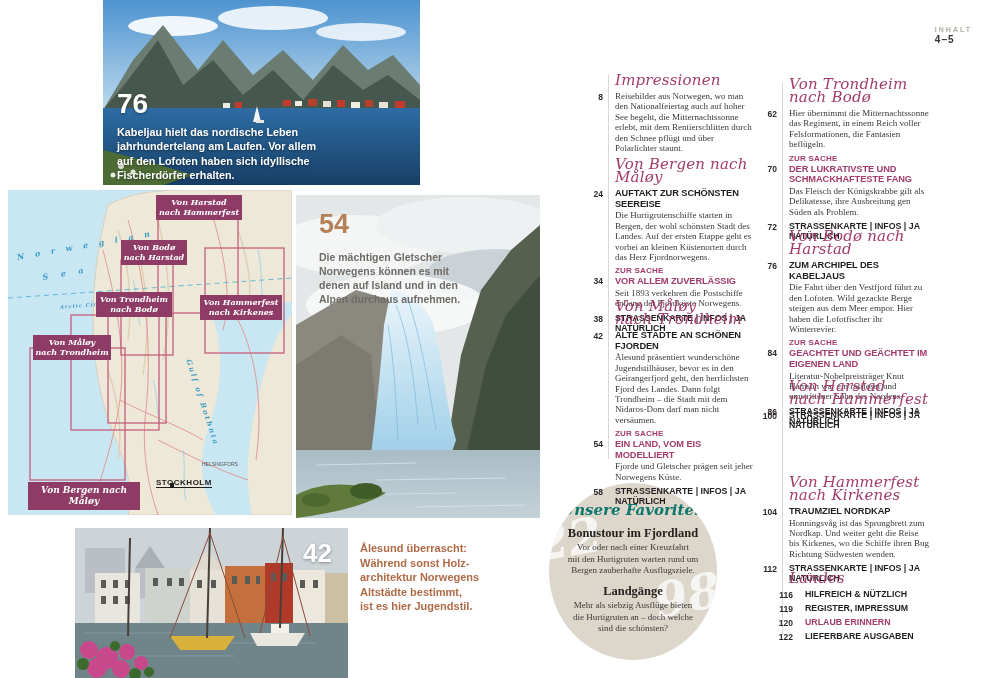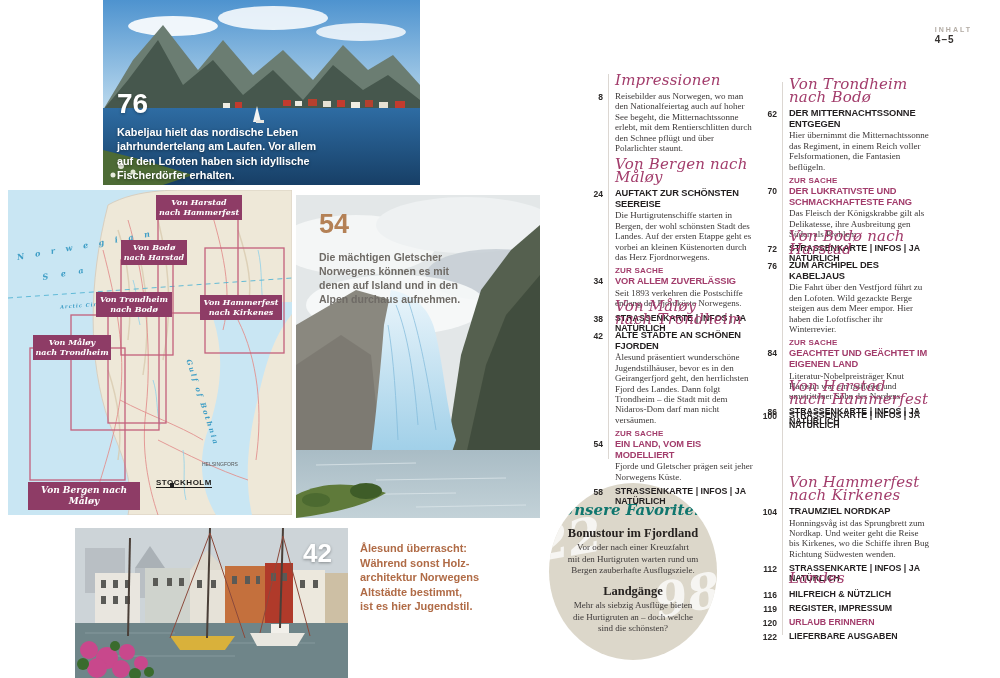--- a/index.html
+++ b/index.html
@@ -65,21 +65,21 @@
   .num.zs{padding-top:10px;}
   .content{margin-left:12px;width:141px;}
   .t1{font-family:"Liberation Sans",sans-serif;font-weight:bold;font-size:9.3px;
       line-height:1.14;color:#221e1f;letter-spacing:-0.1px;margin-bottom:1px;}
   .t1.purple,.kicker{color:#a23c6b;}
   .kicker{font-family:"Liberation Sans",sans-serif;font-weight:bold;font-size:8px;
           letter-spacing:.2px;margin-bottom:1px;}
   .body{font-size:9px;line-height:1.16;color:#3c3838;}
   .route{font-family:"Liberation Sans",sans-serif;font-weight:bold;font-size:8.8px;
          color:#221e1f;letter-spacing:0;}
-  .anh .entry{margin-bottom:3px;}
+  .anh .entry{margin-bottom:3px;margin-left:16px;}
 </style>
 </head>
 <body>
 
 <div id="page">
 
   <div class="abs hdr">
     <div class="lbl">INHALT</div>
     <div class="pgs">4–5</div>
   </div>
@@ -393,21 +393,20 @@
   </div>
 
   <div class="abs col colR">
     <div class="vline" style="top:82px;height:553px;"></div>
 
     <div class="sec" style="top:78px;">
       <div class="sh pre">Von Trondheim nach Bodø</div>
       <div class="entry">
         <div class="num">62</div>
         <div class="content">
-          <div class="t1">DER MITTERNACHTSSONNE ENTGEGEN</div>
           <div class="body">Hier übernimmt die Mitternachtssonne das Regiment, in einem Reich voller Felsformationen, die Fantasien beflügeln.</div>
         </div>
       </div>
       <div class="entry">
         <div class="num zs">70</div>
         <div class="content">
           <div class="kicker">ZUR SACHE</div>
           <div class="t1 purple">DER LUKRATIVSTE UND SCHMACKHAFTESTE FANG</div>
           <div class="body">Das Fleisch der Königskrabbe gilt als Delikatesse, ihre Ausbreitung gen Süden als Problem.</div>
         </div>

